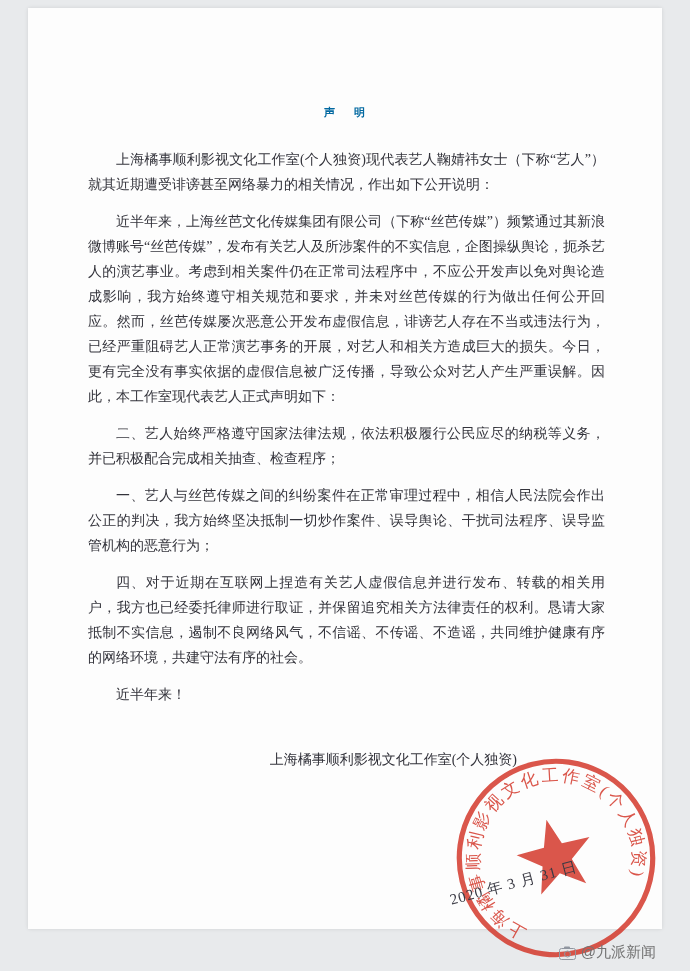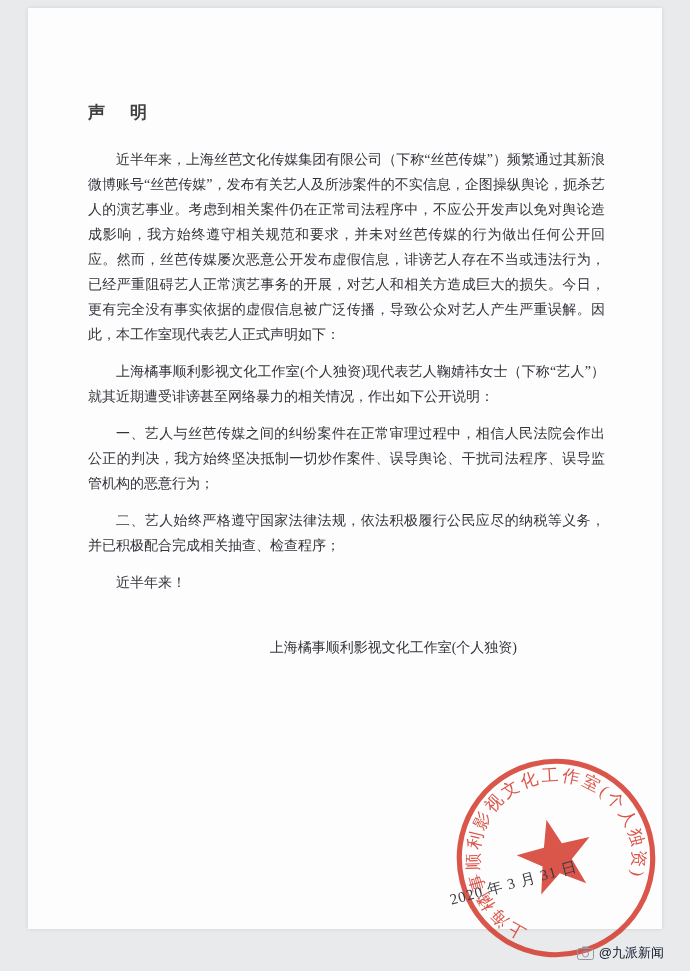--- a/index.html
+++ b/index.html
@@ -18,23 +18,24 @@
     box-shadow: 0 0 4px rgba(0,0,0,0.10);
   }
   .content {
     padding: 92px 57px 0 60px;
     color: #33333b;
     font-size: 14px;
     line-height: 25px;
     text-align: justify;
   }
   .title {
-    font-size: 17px;
+    text-align: center;
+    font-size: 11px;
     font-weight: bold;
-    color: #404040;
+    color: #0369a1;
     letter-spacing: 4px;
     margin: 0 0 22px 0;
   }
   .para {
     text-indent: 2em;
     margin: 0 0 12px 0;
   }
   .signature {
     text-align: right;
     padding-right: 88px;
@@ -54,39 +55,40 @@
     position: absolute;
     left: 420px; top: 866px;
     transform: rotate(-15deg);
     font-size: 15px;
     color: #3a3a44;
     letter-spacing: 1px;
     white-space: nowrap;
   }
   .watermark {
     position: absolute;
-    right: 26px; bottom: 9px;
+    right: 34px; bottom: 9px;
     display: flex;
     align-items: center;
     gap: 5px;
-    color: #0f172a;
-    font-size: 13px;
+    color: #737373;
+    font-size: 15px;
     font-family: "Liberation Sans", sans-serif;
   }
 </style>
 </head>
 <body>
 
 <div class="paper">
   <div class="content">
     <h1 class="title">声　明</h1>
+    <p class="para">上海橘事顺利影视文化工作室(个人独资)现代表艺人鞠婧祎女士（下称“艺人”）就其近期遭受诽谤甚至网络暴力的相关情况，作出如下公开说明：</p>
     <p class="para">近半年来，上海丝芭文化传媒集团有限公司（下称“丝芭传媒”）频繁通过其新浪微博账号“丝芭传媒”，发布有关艺人及所涉案件的不实信息，企图操纵舆论，扼杀艺人的演艺事业。考虑到相关案件仍在正常司法程序中，不应公开发声以免对舆论造成影响，我方始终遵守相关规范和要求，并未对丝芭传媒的行为做出任何公开回应。然而，丝芭传媒屡次恶意公开发布虚假信息，诽谤艺人存在不当或违法行为，已经严重阻碍艺人正常演艺事务的开展，对艺人和相关方造成巨大的损失。今日，更有完全没有事实依据的虚假信息被广泛传播，导致公众对艺人产生严重误解。因此，本工作室现代表艺人正式声明如下：</p>
-    <p class="para">上海橘事顺利影视文化工作室(个人独资)现代表艺人鞠婧祎女士（下称“艺人”）就其近期遭受诽谤甚至网络暴力的相关情况，作出如下公开说明：</p>
+    <p class="para">二、艺人始终严格遵守国家法律法规，依法积极履行公民应尽的纳税等义务，并已积极配合完成相关抽查、检查程序；</p>
     <p class="para">一、艺人与丝芭传媒之间的纠纷案件在正常审理过程中，相信人民法院会作出公正的判决，我方始终坚决抵制一切炒作案件、误导舆论、干扰司法程序、误导监管机构的恶意行为；</p>
-    <p class="para">二、艺人始终严格遵守国家法律法规，依法积极履行公民应尽的纳税等义务，并已积极配合完成相关抽查、检查程序；</p>
+    <p class="para">四、对于近期在互联网上捏造有关艺人虚假信息并进行发布、转载的相关用户，我方也已经委托律师进行取证，并保留追究相关方法律责任的权利。恳请大家抵制不实信息，遏制不良网络风气，不信谣、不传谣、不造谣，共同维护健康有序的网络环境，共建守法有序的社会。</p>
     <p class="para">近半年来！</p>
     <div class="signature">上海橘事顺利影视文化工作室(个人独资)</div>
   </div>
 
   <svg class="seal" viewBox="0 0 200 200" aria-hidden="true">
     <circle cx="100" cy="100" r="93" fill="none" stroke="#d4392c" stroke-width="5"></circle>
     <polygon points="100,62 108.9,87.7 136.1,88.3 114.5,104.7 122.3,130.7 100,115.2 77.7,130.7 85.5,104.7 63.9,88.3 91.1,87.7" fill="#d4392c"></polygon>
     <defs>
       <path id="sealpath" d="M 100,174 A 74,74 0 1,1 100.01,174" fill="none"></path>
     </defs>

